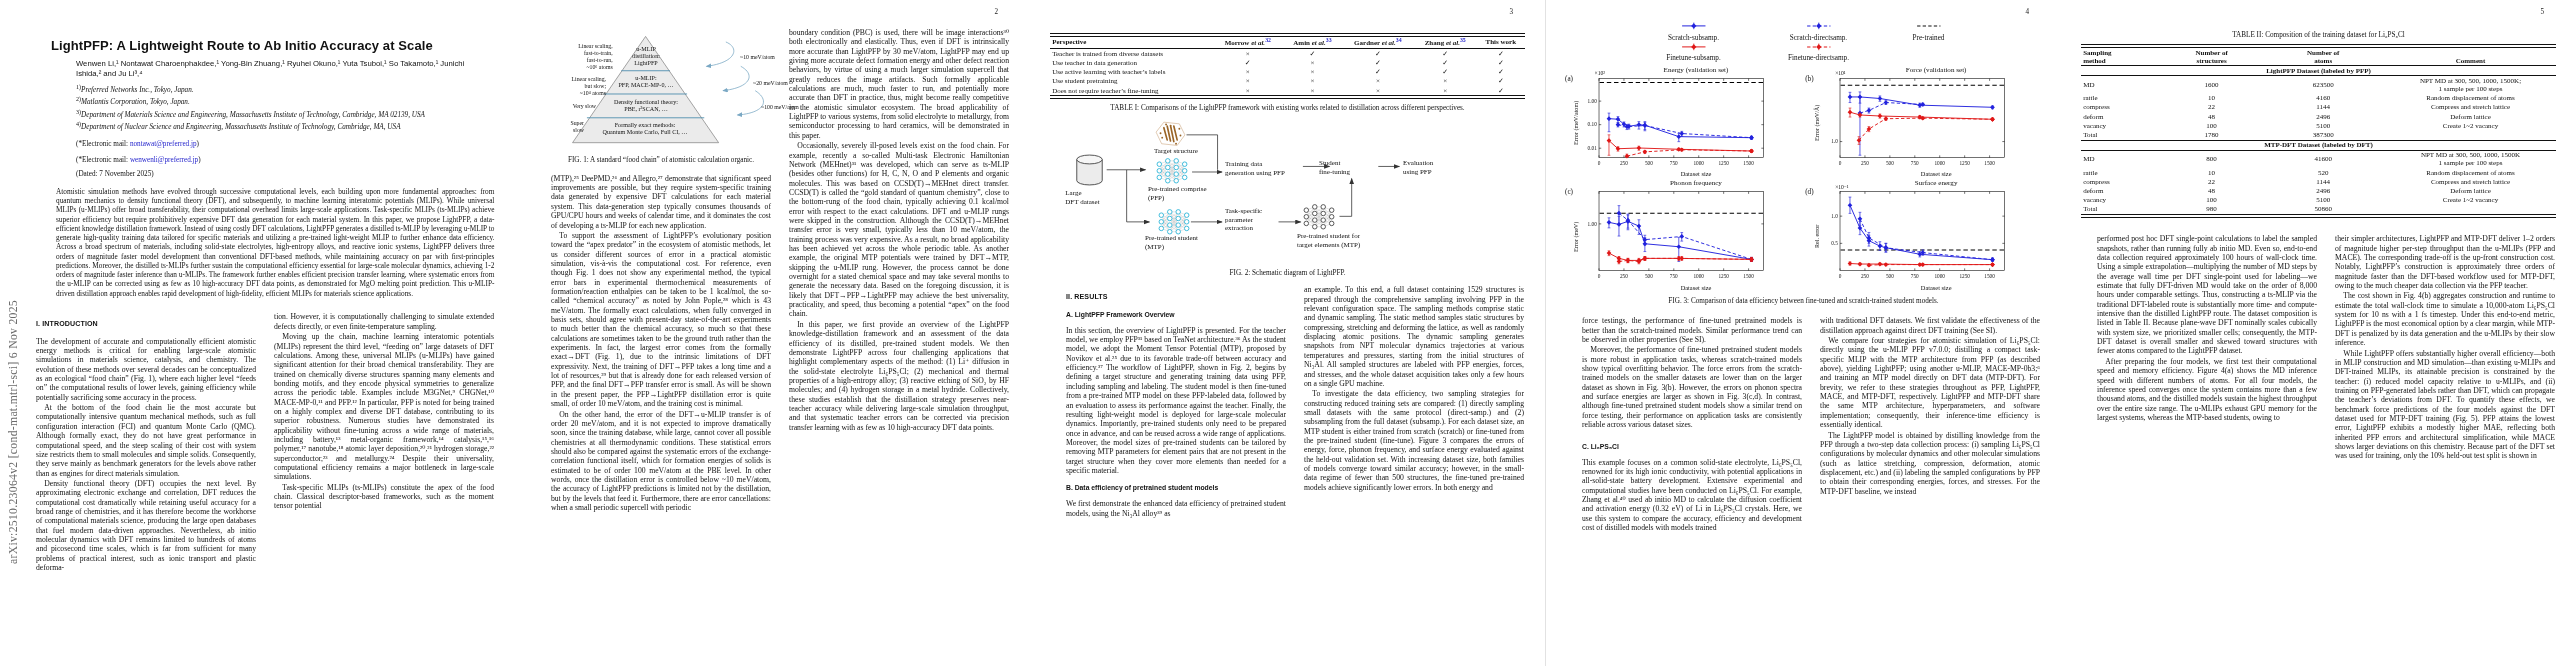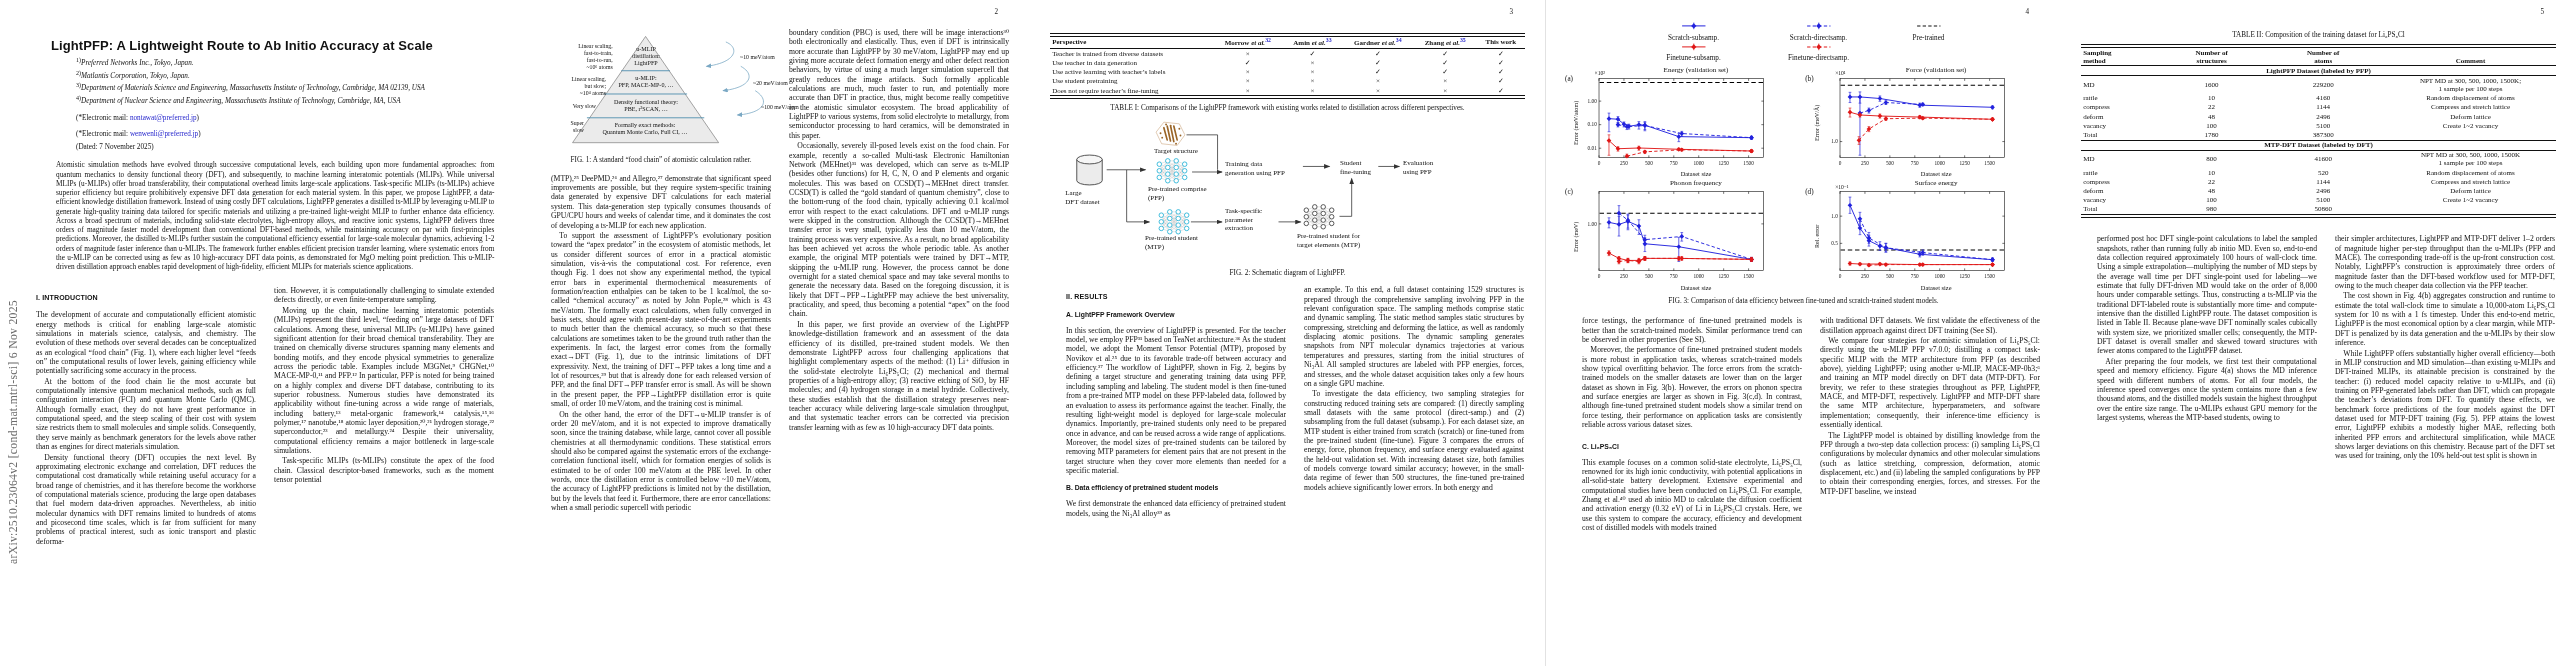--- a/index.html
+++ b/index.html
@@ -73,20 +73,21 @@
   svg.chart text{font-family:"Liberation Serif","DejaVu Serif",serif;font-size:9.5px;fill:#111;}
 </style>
 </head>
 <body>
 
 <div class="canvas">
 
   <section class="page" style="left:0">
     <div class="arxiv">arXiv:2510.23064v2  [cond-mat.mtrl-sci]  6 Nov 2025</div>
     <h1 class="title">LightPFP: A Lightweight Route to Ab Initio Accuracy at Scale</h1>
+    <div class="authors">Wenwen Li,¹ Nontawat Charoenphakdee,¹ Yong-Bin Zhuang,¹ Ryuhei Okuno,¹ Yuta Tsuboi,¹ So Takamoto,¹ Junichi Ishida,² and Ju Li³,⁴</div>
     <div class="affils">
       <div><sup>1)</sup><span class="affil">Preferred Networks Inc., Tokyo, Japan.</span></div>
       <div><sup>2)</sup><span class="affil">Matlantis Corporation, Tokyo, Japan.</span></div>
       <div><sup>3)</sup><span class="affil">Department of Materials Science and Engineering, Massachusetts Institute of Technology, Cambridge, MA 02139, USA</span></div>
       <div><sup>4)</sup><span class="affil">Department of Nuclear Science and Engineering, Massachusetts Institute of Technology, Cambridge, MA, USA</span></div>
     </div>
     <div class="mailline"><span>(*Electronic mail: </span><a href="#">nontawat@preferred.jp</a><span>)</span></div>
     <div class="mailline"><span>(*Electronic mail: </span><a href="#">wenwenli@preferred.jp</a><span>)</span></div>
     <div class="dated">(Dated: 7 November 2025)</div>
     <div class="abstract">Atomistic simulation methods have evolved through successive computational levels, each building upon more fundamental approaches: from quantum mechanics to density functional theory (DFT), and subsequently, to machine learning interatomic potentials (MLIPs). While universal MLIPs (u-MLIPs) offer broad transferability, their computational overhead limits large-scale applications. Task-specific MLIPs (ts-MLIPs) achieve superior efficiency but require prohibitively expensive DFT data generation for each material system. In this paper, we propose LightPFP, a data-efficient knowledge distillation framework. Instead of using costly DFT calculations, LightPFP generates a distilled ts-MLIP by leveraging u-MLIP to generate high-quality training data tailored for specific materials and utilizing a pre-trained light-weight MLIP to further enhance data efficiency. Across a broad spectrum of materials, including solid-state electrolytes, high-entropy alloys, and reactive ionic systems, LightPFP delivers three orders of magnitude faster model development than conventional DFT-based methods, while maintaining accuracy on par with first-principles predictions. Moreover, the distilled ts-MLIPs further sustain the computational efficiency essential for large-scale molecular dynamics, achieving 1-2 orders of magnitude faster inference than u-MLIPs. The framework further enables efficient precision transfer learning, where systematic errors from the u-MLIP can be corrected using as few as 10 high-accuracy DFT data points, as demonstrated for MgO melting point prediction. This u-MLIP-driven distillation approach enables rapid development of high-fidelity, efficient MLIPs for materials science applications.</div>
@@ -141,21 +142,21 @@
             <div class="sidelab prelines" style="left:0px;top:44px">Linear scaling,
 but slow;
 ~10⁴ atoms</div>
             <div class="sidelab prelines" style="left:-10px;top:71px">Very slow</div>
             <div class="sidelab prelines" style="left:-22px;top:88px">Super
 slow</div>
             <div class="arrlab" style="left:200px;top:22px">~10 meV/atom</div>
             <div class="arrlab" style="left:213px;top:48px">~20 meV/atom</div>
             <div class="arrlab" style="left:221px;top:72px">~100 meV/atom</div>
           </div>
-          <figcaption class="caption">FIG. 1: A standard “food chain” of atomistic calculation rather.</figcaption>
+          <figcaption class="caption">FIG. 1: A standard “food chain” of atomistic calculation organic.</figcaption>
         </figure>
         <p class="pni" style="margin-top:9px">(MTP),²⁵ DeePMD,²⁶ and Allegro,²⁷ demonstrate that significant speed improvements are possible, but they require system-specific training data generated by expensive DFT calculations for each material system. This data-generation step typically consumes thousands of GPU/CPU hours and weeks of calendar time, and it dominates the cost of developing a ts-MLIP for each new application.</p>
         <p class="p">To support the assessment of LightPFP’s evolutionary position toward the “apex predator” in the ecosystem of atomistic methods, let us consider different sources of error in a practical atomistic simulation, vis-à-vis the computational cost. For reference, even though Fig. 1 does not show any experimental method, the typical error bars in experimental thermochemical measurements of formation/reaction enthalpies can be taken to be 1 kcal/mol, the so-called “chemical accuracy” as noted by John Pople,²⁸ which is 43 meV/atom. The formally exact calculations, when fully converged in basis sets, should agree with present-day state-of-the-art experiments to much better than the chemical accuracy, so much so that these calculations are sometimes taken to be the ground truth rather than the experiments. In fact, the largest error comes from the formally exact→DFT (Fig. 1), due to the intrinsic limitations of DFT expressivity. Next, the training of DFT→PFP takes a long time and a lot of resources,²⁹ but that is already done for each released version of PFP, and the final DFT→PFP transfer error is small. As will be shown in the present paper, the PFP→LightPFP distillation error is quite small, of order 10 meV/atom, and the training cost is minimal.</p>
         <p class="p">On the other hand, the error of the DFT→u-MLIP transfer is of order 20 meV/atom, and it is not expected to improve dramatically soon, since the training database, while large, cannot cover all possible chemistries at all thermodynamic conditions. These statistical errors should also be compared against the systematic errors of the exchange-correlation functional itself, which for formation energies of solids is estimated to be of order 100 meV/atom at the PBE level. In other words, once the distillation error is controlled below ~10 meV/atom, the accuracy of LightPFP predictions is limited not by the distillation, but by the levels that feed it. Furthermore, there are error cancellations: when a small periodic supercell with periodic</p>
       </div>
       <div class="col">
         <p class="pni">boundary condition (PBC) is used, there will be image interactions³⁰ both electronically and elastically. Thus, even if DFT is intrinsically more accurate than LightPFP by 30 meV/atom, LightPFP may end up giving more accurate defect formation energy and other defect reaction behaviors, by virtue of using a much larger simulation supercell that greatly reduces the image artifacts. Such formally applicable calculations are much, much faster to run, and potentially more accurate than DFT in practice, thus, might become really competitive in the atomistic simulator ecosystem. The broad applicability of LightPFP to various systems, from solid electrolyte to metallurgy, from semiconductor processing to hard ceramics, will be demonstrated in this paper.</p>
         <p class="p">Occasionally, severely ill-posed levels exist on the food chain. For example, recently a so-called Multi-task Electronic Hamiltonian Network (MEHnet)³¹ was developed, which can serve as ts-MLIP (besides other functions) for H, C, N, O and P elements and organic molecules. This was based on CCSD(T)→MEHnet direct transfer. CCSD(T) is called the “gold standard of quantum chemistry”, close to the bottom-rung of the food chain, typically achieving 0.1 kcal/mol error with respect to the exact calculations. DFT and u-MLIP rungs were skipped in the construction. Although the CCSD(T)→MEHnet transfer error is very small, typically less than 10 meV/atom, the training process was very expensive. As a result, no broad applicability has been achieved yet across the whole periodic table. As another example, the original MTP potentials were trained by DFT→MTP, skipping the u-MLIP rung. However, the process cannot be done overnight for a stated chemical space and may take several months to generate the necessary data. Based on the foregoing discussion, it is likely that DFT→PFP→LightPFP may achieve the best universality, practicality, and speed, thus becoming a potential “apex” on the food chain.</p>
         <p class="p">In this paper, we first provide an overview of the LightPFP knowledge-distillation framework and an assessment of the data efficiency of its distilled, pre-trained student models. We then demonstrate LightPFP across four challenging applications that highlight complementary aspects of the method: (1) Li⁺ diffusion in the solid-state electrolyte Li₆PS₅Cl; (2) mechanical and thermal properties of a high-entropy alloy; (3) reactive etching of SiO₂ by HF molecules; and (4) hydrogen storage in a metal hydride. Collectively, these studies establish that the distillation strategy preserves near-teacher accuracy while delivering large-scale simulation throughput, and that systematic teacher errors can be corrected via precision transfer learning with as few as 10 high-accuracy DFT data points.</p>
       </div>
@@ -320,21 +321,21 @@
         <div class="lab" style="left:88px;top:25.6px;width:72px;text-align:center">Target structure</div>
         <div class="lab prelines" style="left:96px;top:64px">Pre-trained comprise
 (PFP)</div>
         <div class="lab prelines" style="left:93px;top:113px">Pre-trained student
 (MTP)</div>
         <div class="lab prelines" style="left:173px;top:39px">Training data
 generation using PFP</div>
         <div class="lab prelines" style="left:173px;top:86px">Task-specific
 parameter
 extraction</div>
-        <div class="lab prelines" style="left:288px;top:38px">Student
+        <div class="lab prelines" style="left:267px;top:38px">Student
 fine-tuning</div>
         <div class="lab prelines" style="left:351px;top:38px">Evaluation
 using PFP</div>
         <div class="lab prelines" style="left:245px;top:111px">Pre-trained student for
 target elements (MTP)</div>
       </div>
       <figcaption class="caption">FIG. 2: Schematic diagram of LightPFP.</figcaption>
     </figure>
 
     <div class="cols" style="margin-top:7.8px">
@@ -966,21 +967,21 @@
             <th class="prelines">Comment</th>
           </tr>
         </thead>
         <tbody>
           <tr class="section">
               <td colspan="4">LightPFP Dataset (labeled by PFP)</td>
             </tr>
           <tr class="gaprow">
               <td>MD</td>
               <td>1600</td>
-              <td>229200</td>
+              <td>623500</td>
               <td class="prelines">NPT MD at 300, 500, 1000, 1500K;
 1 sample per 100 steps</td>
             </tr>
           <tr>
               <td>rattle</td>
               <td>10</td>
               <td>4160</td>
               <td>Random displacement of atoms</td>
             </tr>
           <tr>

